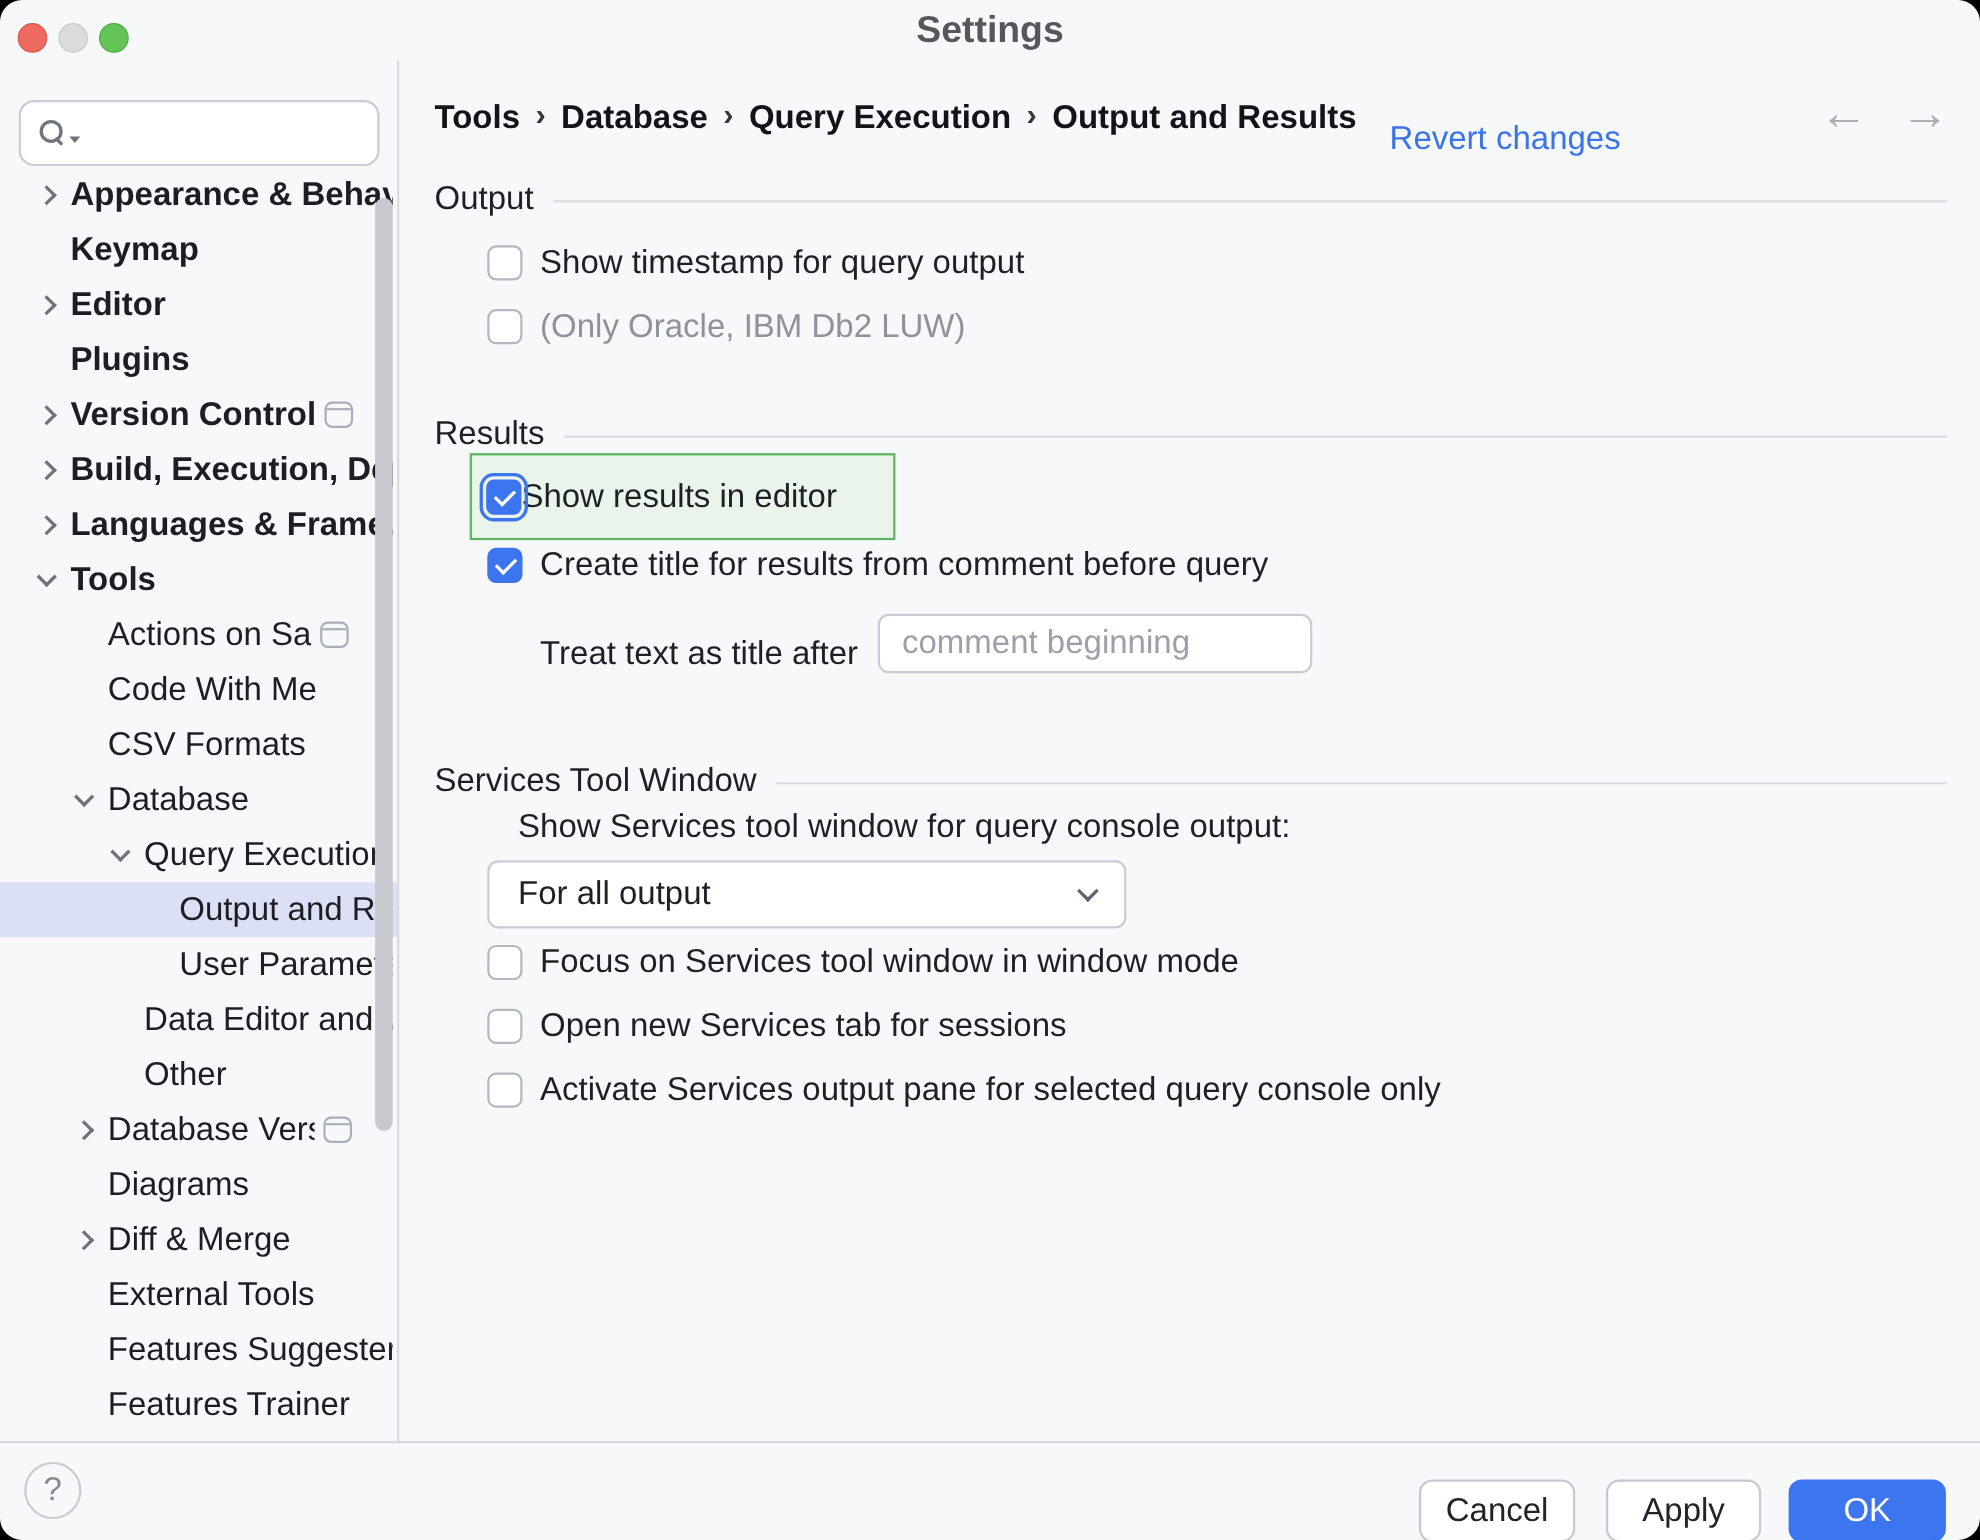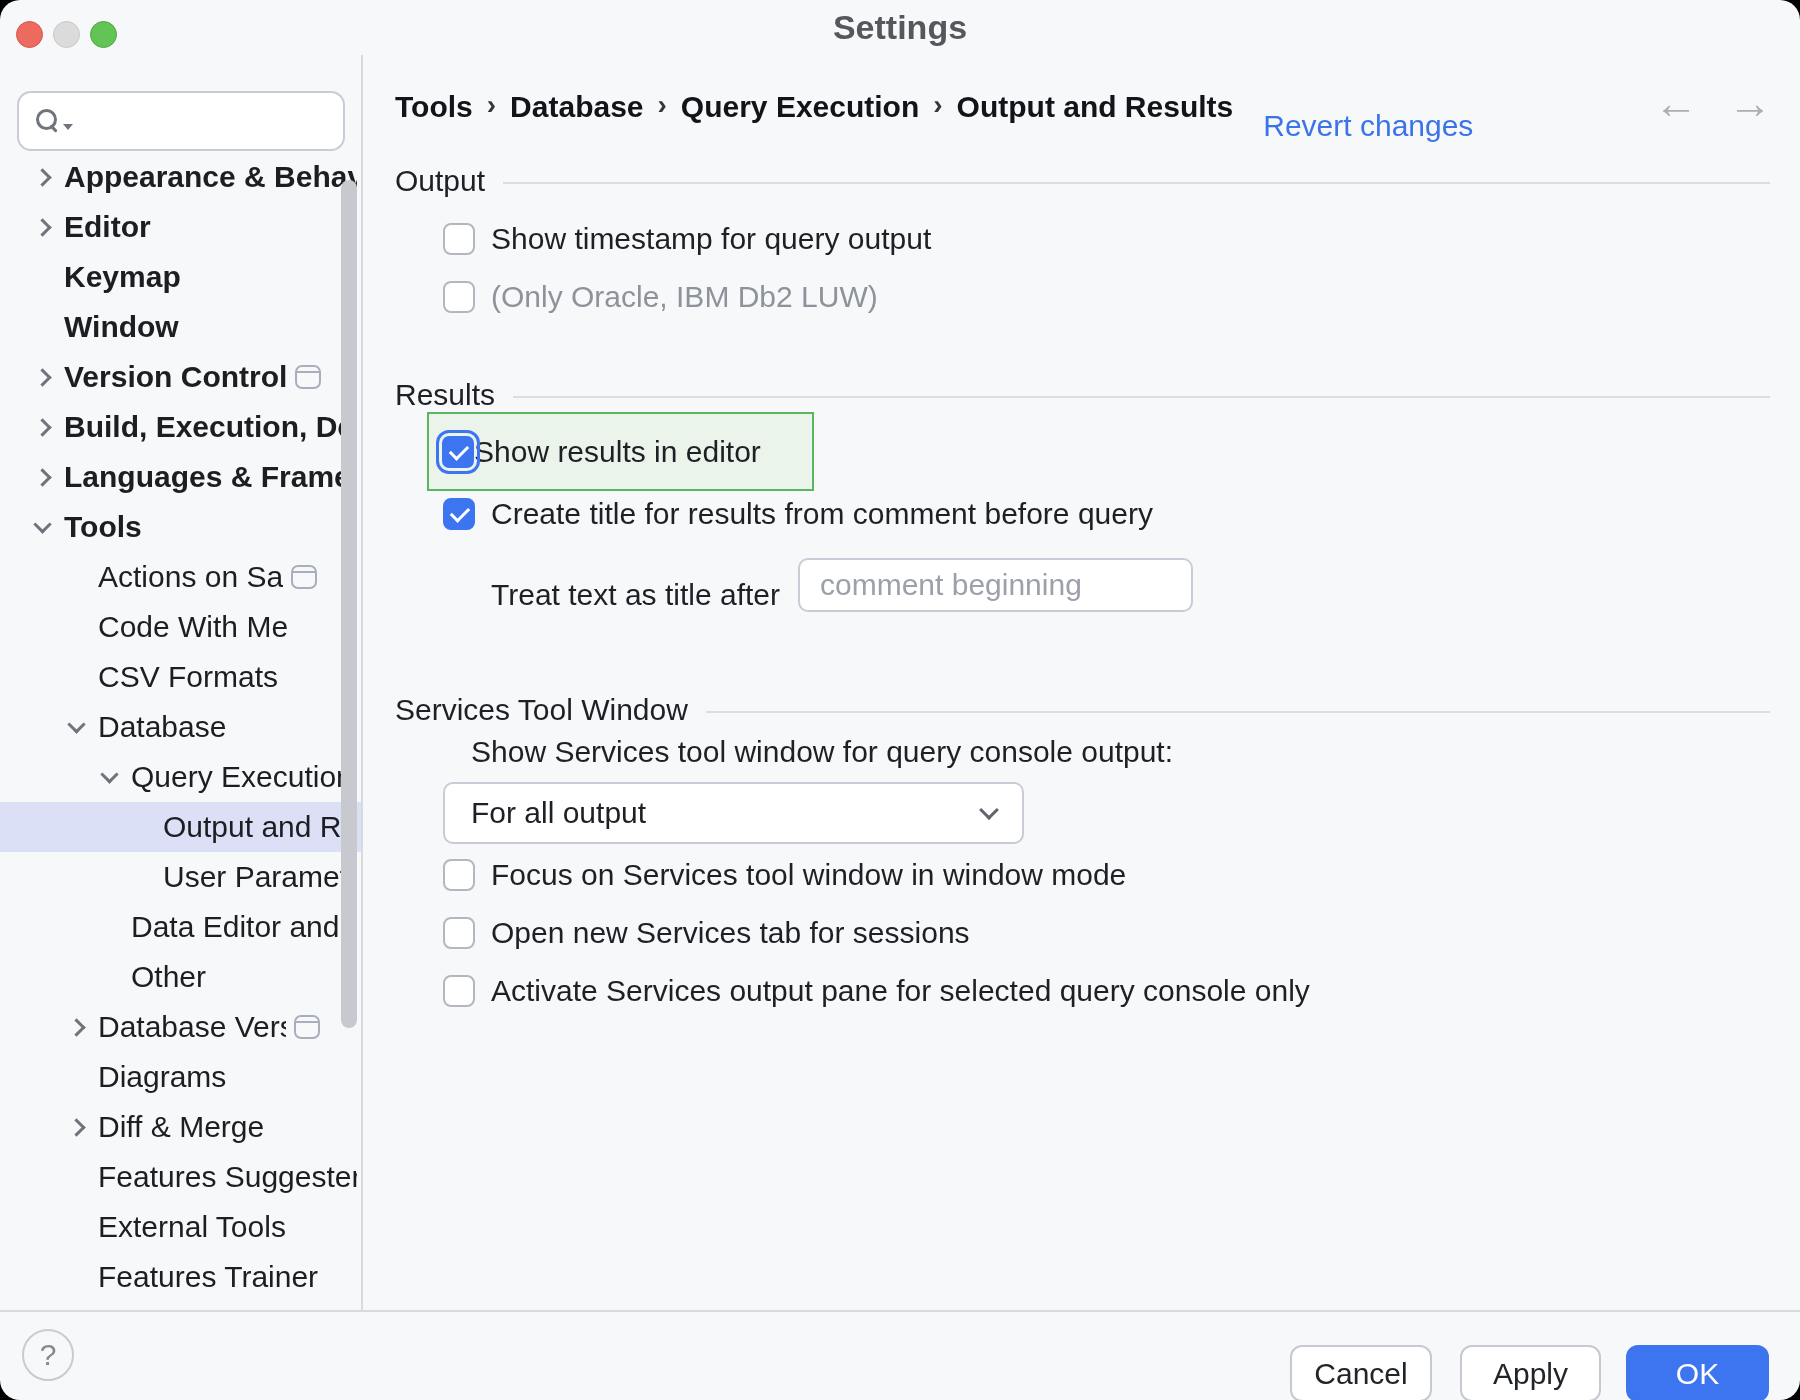--- a/index.html
+++ b/index.html
@@ -107,35 +107,35 @@
 
     <div class="tree">
       <div class="trow lvl1 bold">
         <span class="chevbox">
             <span class="chev right"></span>
           </span>
         <span class="tlbl">Appearance &amp; Behavior</span>
       </div>
       <div class="trow lvl1 bold">
         <span class="chevbox">
+            <span class="chev none"></span>
+          </span>
+        <span class="tlbl">Keymap</span>
+      </div>
+      <div class="trow lvl1 bold">
+        <span class="chevbox">
             <span class="chev right"></span>
           </span>
         <span class="tlbl">Editor</span>
       </div>
       <div class="trow lvl1 bold">
         <span class="chevbox">
             <span class="chev none"></span>
           </span>
-        <span class="tlbl">Keymap</span>
-      </div>
-      <div class="trow lvl1 bold">
-        <span class="chevbox">
-            <span class="chev none"></span>
-          </span>
-        <span class="tlbl">Window</span>
+        <span class="tlbl">Plugins</span>
       </div>
       <div class="trow lvl1 bold">
         <span class="chevbox">
             <span class="chev right"></span>
           </span>
         <span class="tlbl">Version Control</span>
         <span class="winicon"></span>
       </div>
       <div class="trow lvl1 bold">
         <span class="chevbox">
@@ -220,27 +220,27 @@
       <div class="trow lvl2">
         <span class="chevbox">
             <span class="chev right"></span>
           </span>
         <span class="tlbl">Diff &amp; Merge</span>
       </div>
       <div class="trow lvl2">
         <span class="chevbox">
             <span class="chev none"></span>
           </span>
+        <span class="tlbl">External Tools</span>
+      </div>
+      <div class="trow lvl2">
+        <span class="chevbox">
+            <span class="chev none"></span>
+          </span>
         <span class="tlbl">Features Suggester</span>
-      </div>
-      <div class="trow lvl2">
-        <span class="chevbox">
-            <span class="chev none"></span>
-          </span>
-        <span class="tlbl">External Tools</span>
       </div>
       <div class="trow lvl2">
         <span class="chevbox">
             <span class="chev none"></span>
           </span>
         <span class="tlbl">Features Trainer</span>
       </div>
     </div>
   </div>
 

